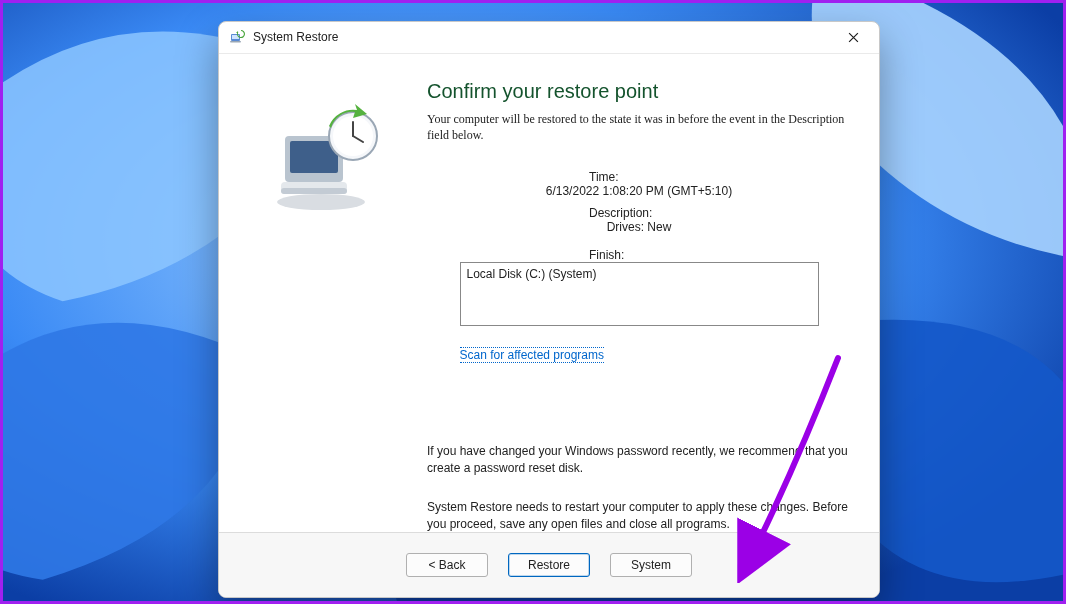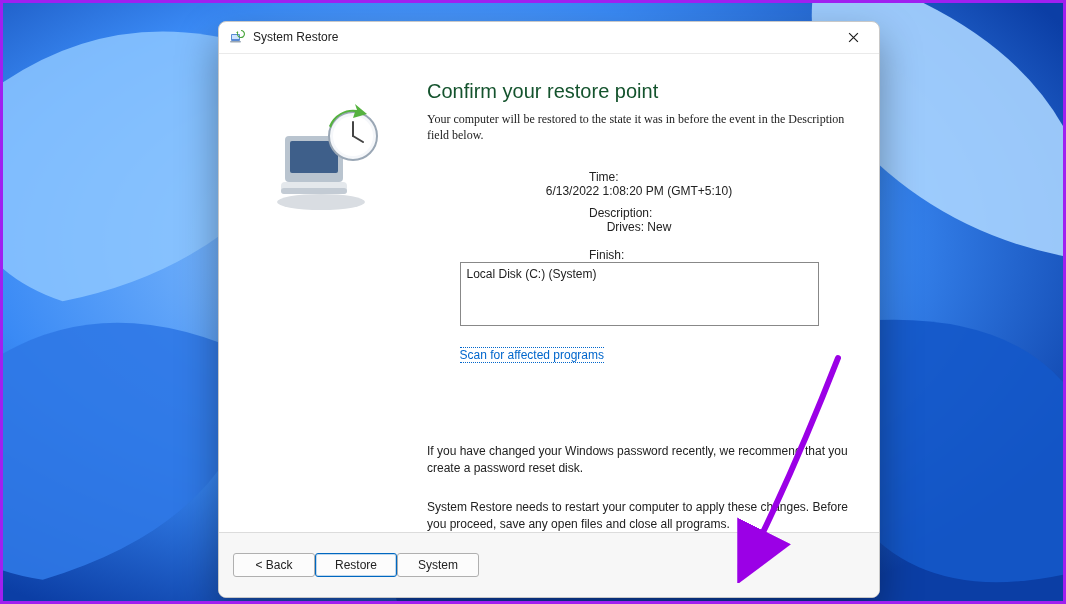--- a/index.html
+++ b/index.html
@@ -131,23 +131,23 @@
     color: #222;
     line-height: 1.4;
     margin-top: 22px;
   }
   .footer {
     height: 50px;
     border-top: 1px solid #dcdcdc;
     background: #f7f7f7;
     display: flex;
     align-items: center;
-    justify-content: flex-start;
+    justify-content: center;
     padding: 8px 14px;
-    gap: 0;
+    gap: 20px;
   }
   .btn {
     min-width: 82px;
     height: 24px;
     border: 1px solid #b0b0b0;
     background: #fcfcfc;
     border-radius: 3px;
     font-size: 12px;
     color: #222;
     padding: 0 10px;

